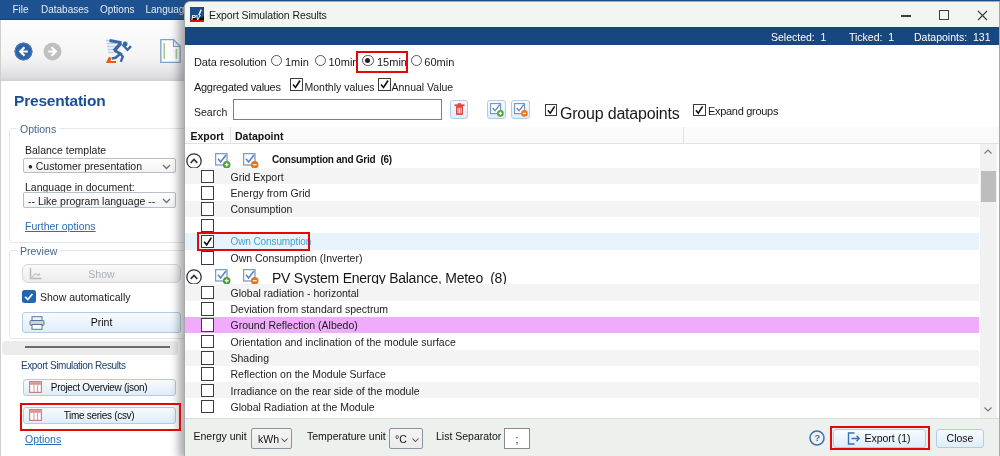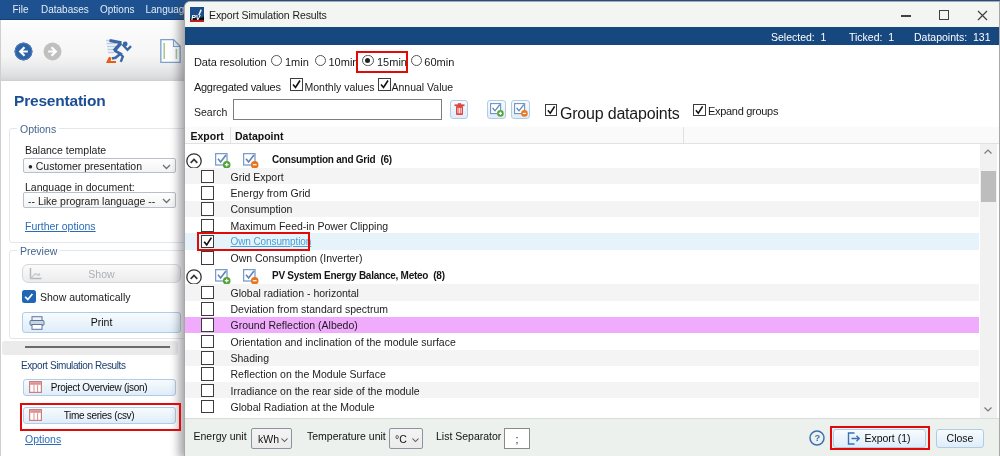--- a/index.html
+++ b/index.html
@@ -279,28 +279,27 @@
       <div class="row" style="top: 182.5px; height: 16.3px; background: rgb(255, 255, 255); color: rgb(28, 28, 28); padding-left: 32px;">
         <span style="position:absolute;left:15.5px;top:1.5px;width:13.5px;height:13.5px;border:1px solid #3c3c3c;background:#fff"></span>
         <span style="position:absolute;left:45.5px;top:2.5px;">Energy from Grid</span>
       </div>
       <div class="row" style="top: 198.8px; height: 16.3px; background: rgb(244, 244, 244); color: rgb(28, 28, 28);">
         <span style="position:absolute;left:15.5px;top:1.5px;width:13.5px;height:13.5px;border:1px solid #3c3c3c;background:#fff"></span>
         <span style="position:absolute;left:45.5px;top:2.5px;">Consumption</span>
       </div>
       <div class="row" style="top: 215.1px; height: 16.3px; background: rgb(255, 255, 255); color: rgb(28, 28, 28);">
         <span style="position:absolute;left:15.5px;top:1.5px;width:13.5px;height:13.5px;border:1px solid #3c3c3c;background:#fff"></span>
-        <span style="position:absolute;left:45.5px;top:2.5px;">Maximum Feed-in Power Clipping</span>
       </div>
       <div class="row" style="top: 231.4px; height: 16.3px; background: rgb(231, 243, 251); color: rgb(68, 161, 217);">
         <span style="position:absolute;left:15.5px;top:1.5px;width:13.5px;height:13.5px;border:1px solid #3c3c3c;background:#fff"></span>
         <svg style="position:absolute;left:15.5px;top:1.5px" width="13.5" height="13.5" viewBox="0 0 13 13">
           <path d="M3 6.5 L5.5 9.5 L10 2.5" stroke="#111" stroke-width="1.6" fill="none"></path>
         </svg>
-        <span style="position:absolute;left:45.5px;top:2.5px;font-size:10px;letter-spacing:-0.1px;text-decoration:underline;">Own Consumption</span>
+        <span style="position:absolute;left:45.5px;top:2.5px;font-size:10px;letter-spacing:-0.1px;">Own Consumption</span>
       </div>
       <div class="row" style="top: 247.7px; height: 16.3px; background: rgb(255, 255, 255); color: rgb(28, 28, 28);">
         <span style="position:absolute;left:15.5px;top:1.5px;width:13.5px;height:13.5px;border:1px solid #3c3c3c;background:#fff"></span>
         <span style="position:absolute;left:45.5px;top:2.5px;">Own Consumption (Inverter)</span>
       </div>
       <div class="row" style="top: 264px; height: 18.3px; background: rgb(255, 255, 255);">
         <svg style="position:absolute;left:1px;top:2.8px" width="16" height="16" viewBox="0 0 16 16">
           <circle cx="8" cy="8" r="7.2" fill="#fff" stroke="#333" stroke-width="1.3"></circle>
           <path d="M4.7 9.8 L8 6.4 L11.3 9.8" stroke="#333" stroke-width="1.7" fill="none"></path>
         </svg>
@@ -309,21 +308,21 @@
           <path d="M3 5.7 L5.6 8.9 L11 1.9" stroke="#5c84bb" stroke-width="1.6" fill="none"></path>
           <circle cx="11.7" cy="11.7" r="3.8" fill="#4ea332"></circle>
           <path d="M11.7 9.8 L11.7 13.6 M9.8 11.7 L13.6 11.7" stroke="#fff" stroke-width="1.2"></path>
         </svg>
         <svg style="position:absolute;left:58.3px;top:2.8px" width="16" height="16" viewBox="0 0 16 16">
           <rect x="0.6" y="0.6" width="11.4" height="11.4" fill="#fff" stroke="#7a9cc8" stroke-width="1.3"></rect>
           <path d="M3 5.7 L5.6 8.9 L11 1.9" stroke="#5c84bb" stroke-width="1.6" fill="none"></path>
           <circle cx="11.7" cy="11.7" r="3.8" fill="#e8751c"></circle>
           <path d="M9.8 11.7 L13.6 11.7" stroke="#fff" stroke-width="1.2"></path>
         </svg>
-        <span style="position:absolute;left:87px;top:4.3px;font-weight:bold;font-size:10px;letter-spacing:-0.25px;color:#151515">PV System Energy Balance, Meteo&nbsp;&nbsp;(8)</span>
+        <span style="position:absolute;left:87px;top:4.3px;font-weight:normal;font-size:14px;letter-spacing:-0.25px;color:#151515">PV System Energy Balance, Meteo&nbsp;&nbsp;(8)</span>
       </div>
       <div class="row" style="top: 282.3px; height: 16.3px; background: rgb(244, 244, 244); color: rgb(28, 28, 28);">
         <span style="position:absolute;left:15.5px;top:1.5px;width:13.5px;height:13.5px;border:1px solid #3c3c3c;background:#fff"></span>
         <span style="position:absolute;left:45.5px;top:2.5px;">Global radiation - horizontal</span>
       </div>
       <div class="row" style="top: 298.6px; height: 16.3px; background: rgb(255, 255, 255); color: rgb(28, 28, 28);">
         <span style="position:absolute;left:15.5px;top:1.5px;width:13.5px;height:13.5px;border:1px solid #3c3c3c;background:#fff"></span>
         <span style="position:absolute;left:45.5px;top:2.5px;">Deviation from standard spectrum</span>
       </div>
       <div class="row" style="top: 314.9px; height: 16.3px; background: #f0abfc; color: rgb(28, 28, 28);">

